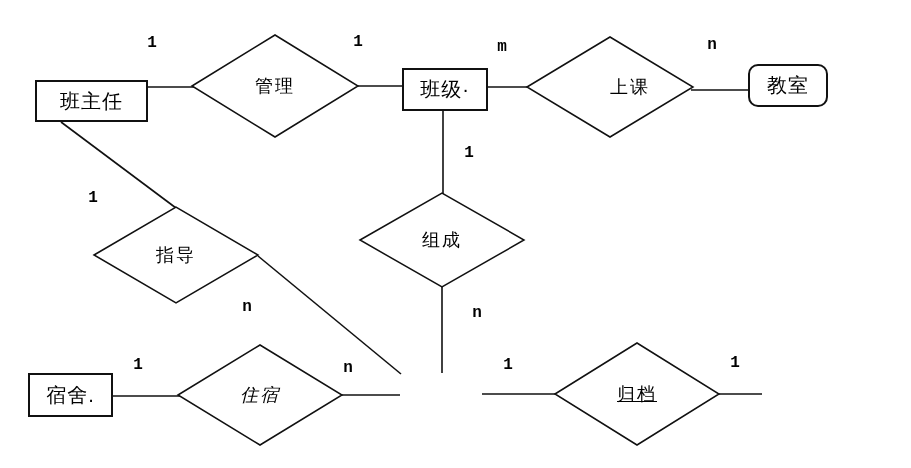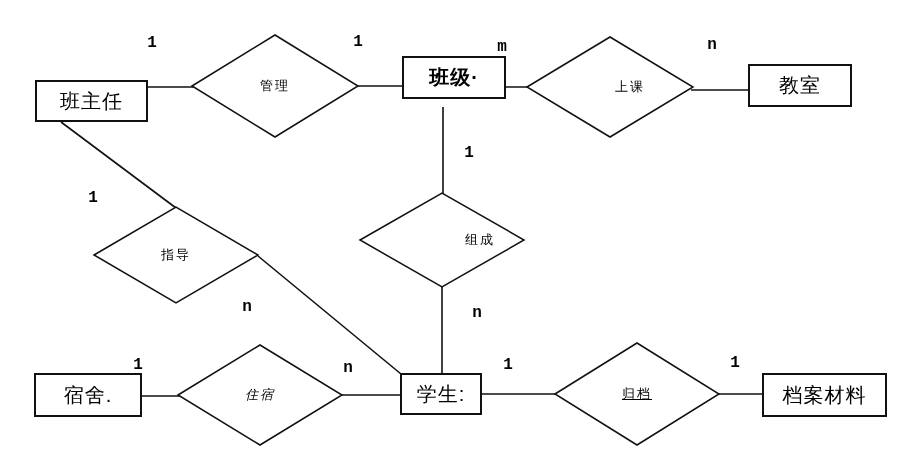--- a/index.html
+++ b/index.html
@@ -30,21 +30,21 @@
     align-items: center;
     justify-content: center;
     font-size: 20px;
     letter-spacing: 1px;
     white-space: nowrap;
     z-index: 3;
   }
   .rel-label {
     position: absolute;
     transform: translate(-50%, -50%);
-    font-size: 13px;
+    font-size: 18px;
     letter-spacing: 2px;
     white-space: nowrap;
     z-index: 3;
   }
   .card-label {
     position: absolute;
     transform: translate(-50%, -50%);
     font-family: "Liberation Mono", monospace;
     font-weight: bold;
     font-size: 16px;
@@ -73,30 +73,28 @@
 
     <polygon points="192,86 275,35 358,86 275,137" fill="#ffffff" stroke="#111111" stroke-width="1.5"></polygon>
     <polygon points="527,87 610,37 693,87 610,137" fill="#ffffff" stroke="#111111" stroke-width="1.5"></polygon>
     <polygon points="94,255 176,207 258,255 176,303" fill="#ffffff" stroke="#111111" stroke-width="1.5"></polygon>
     <polygon points="360,240 442,193 524,240 442,287" fill="#ffffff" stroke="#111111" stroke-width="1.5"></polygon>
     <polygon points="178,395 260,345 342,395 260,445" fill="#ffffff" stroke="#111111" stroke-width="1.5"></polygon>
     <polygon points="555,394 637,343 719,394 637,445" fill="#ffffff" stroke="#111111" stroke-width="1.5"></polygon>
   </svg>
 
   <div class="entity" style="left:35px;  top:80px;  width:113px; height:42px;text-align:right;">班主任</div>
-  <div class="entity" style="left:402px; top:56px;  width:104px;  height:43px;font-weight:bold;">班级·</div>
-  <div class="entity" style="left:748px; top:64px;  width:104px;  height:43px;">教室</div>
-  <div class="entity" style="left:34px;  top:373px; width:108px;  height:44px;">宿舍.</div>
-  <div class="entity" style="left:400px; top:373px; width:82px;  height:42px;">学生:</div>
-  <div class="entity" style="left:762px; top:373px; width:125px; height:44px;">档案材料</div>
+  <div class="entity" style="left:402px; top:68px;  width:86px;  height:43px;">班级·</div>
+  <div class="entity" style="left:748px; top:64px;  width:80px;  height:43px;border-radius:10px;">教室</div>
+  <div class="entity" style="left:28px;  top:373px; width:85px;  height:44px;">宿舍.</div>
 
   <span class="rel-label" style="left:275px; top:86px;">管理</span>
   <span class="rel-label" style="left:610px; top:87px;margin-left:20px;">上课</span>
   <span class="rel-label" style="left:176px; top:255px;text-align:center;">指导</span>
-  <span class="rel-label" style="left:442px; top:240px;margin-left:38px;">组成</span>
+  <span class="rel-label" style="left:442px; top:240px;">组成</span>
   <span class="rel-label" style="left:260px; top:395px;font-style:italic;">住宿</span>
   <span class="rel-label" style="left:637px; top:394px;text-decoration:underline;">归档</span>
 
   <span class="card-label" style="left:152px; top:43px;">1</span>
   <span class="card-label" style="left:358px; top:42px;">1</span>
   <span class="card-label" style="left:502px; top:47px;">m</span>
   <span class="card-label" style="left:712px; top:45px;">n</span>
   <span class="card-label" style="left:469px; top:153px;">1</span>
   <span class="card-label" style="left:477px; top:313px;">n</span>
   <span class="card-label" style="left:93px;  top:198px;">1</span>

